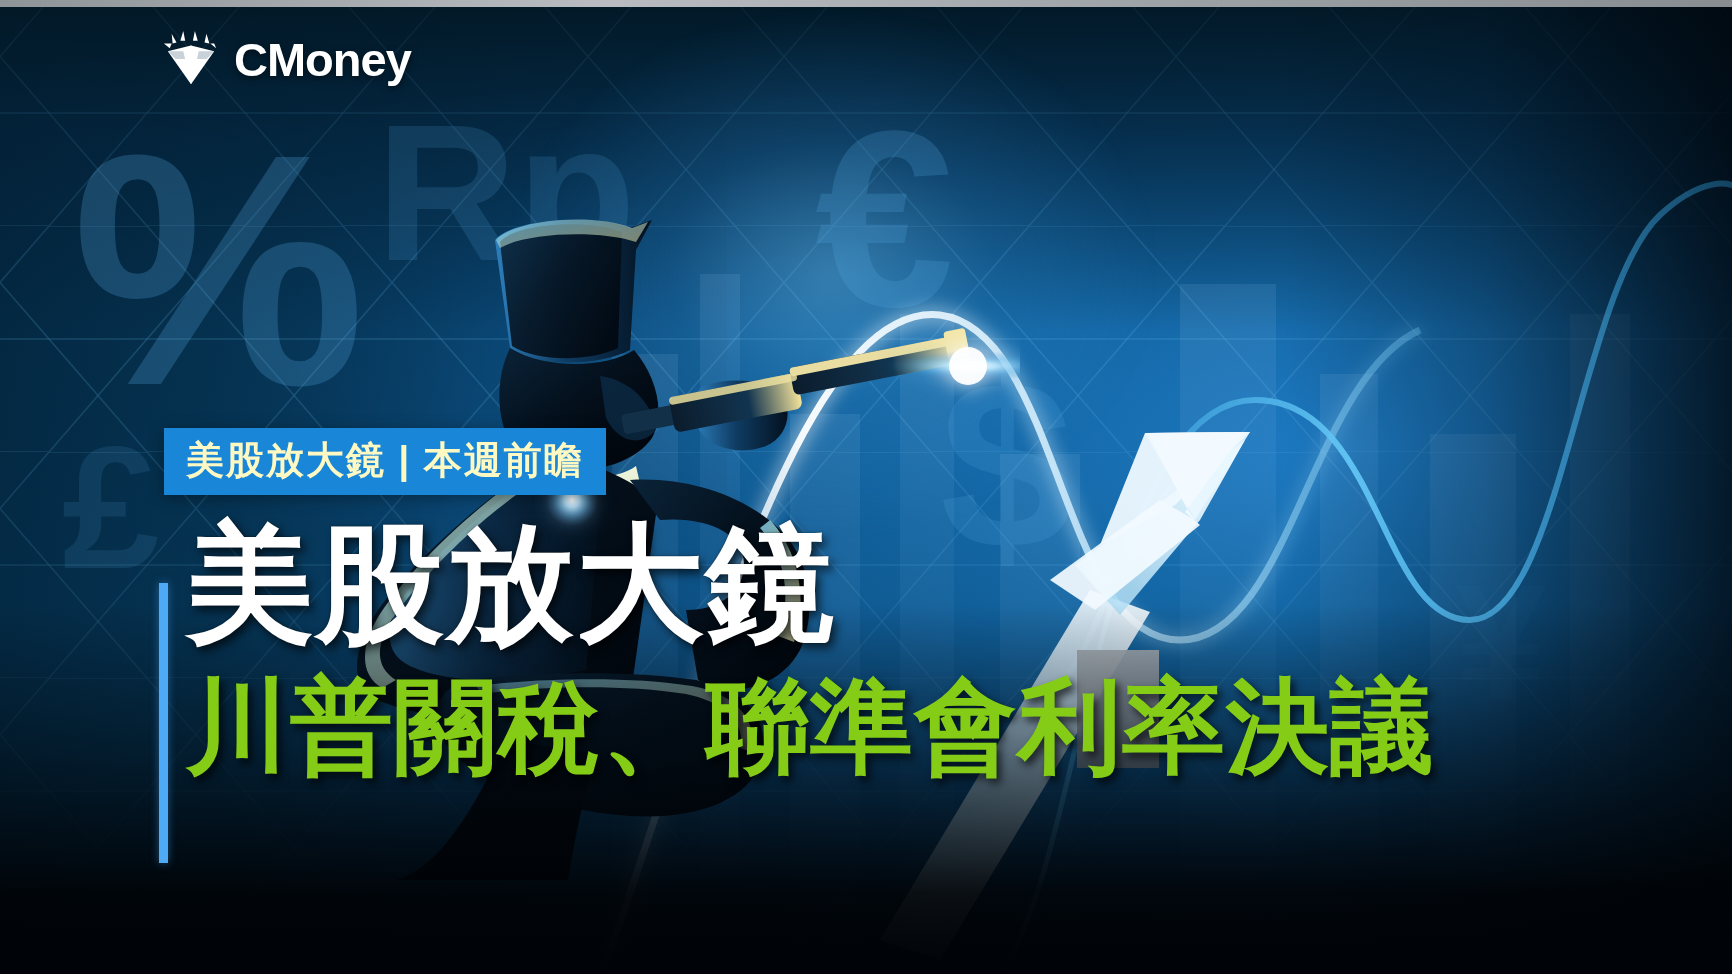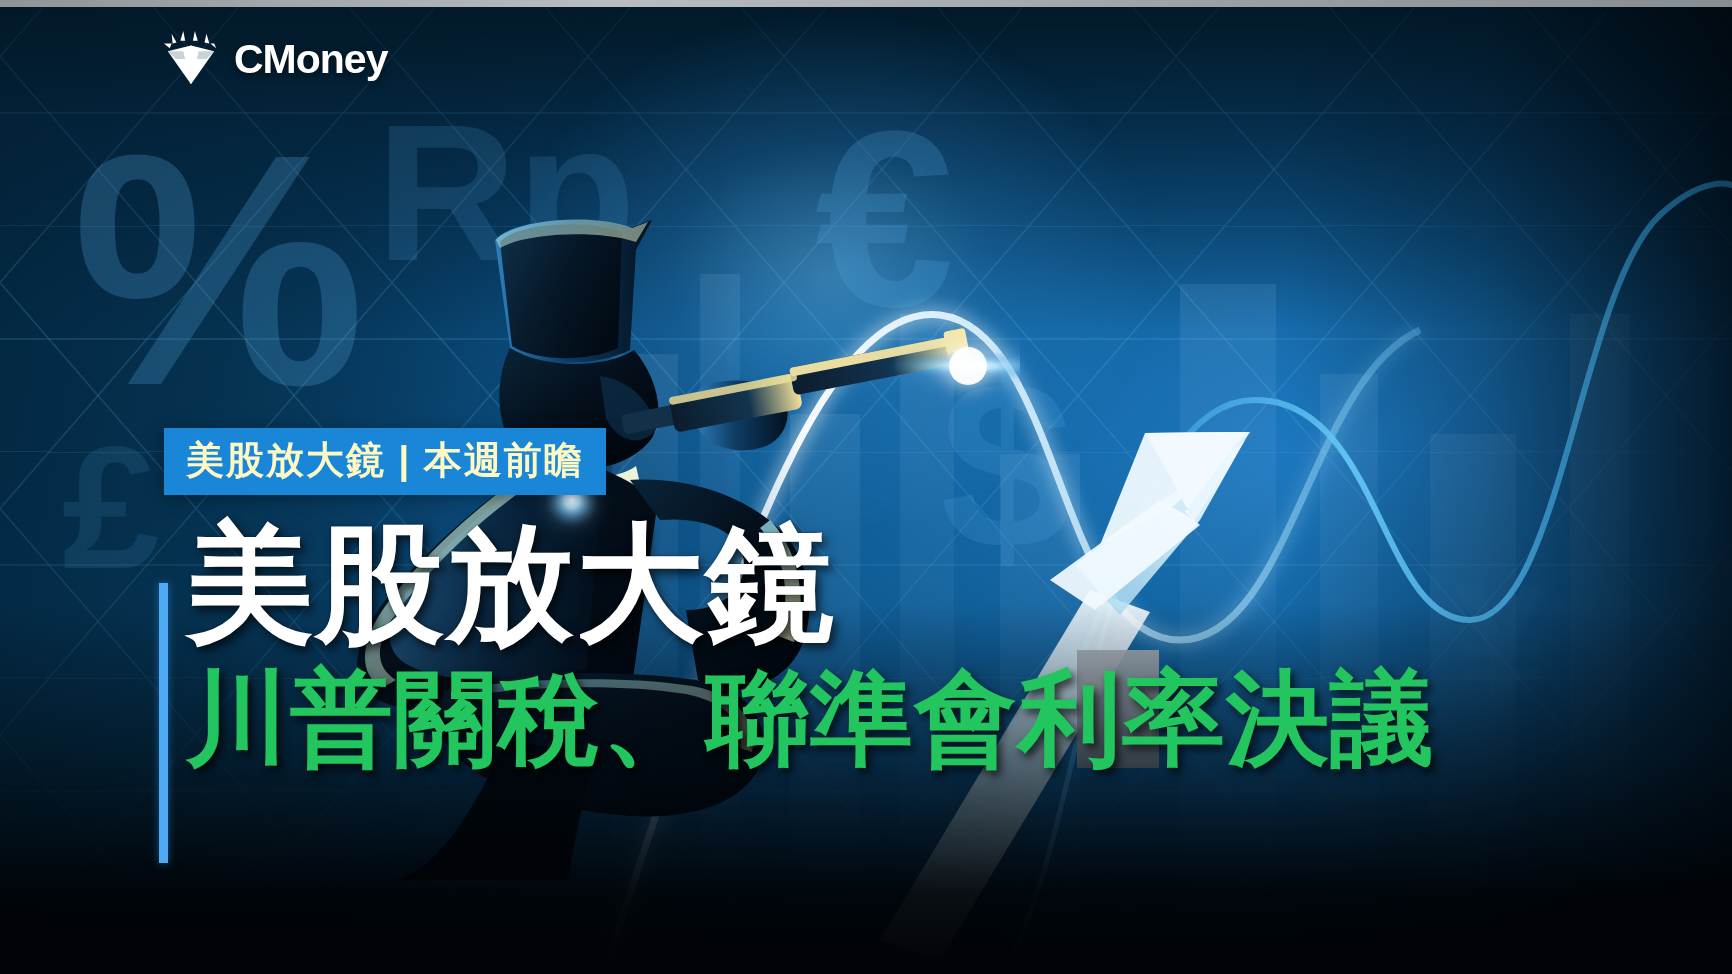--- a/index.html
+++ b/index.html
@@ -89,21 +89,21 @@
     opacity:.92;
   }
 
   
   .logo{
     position:absolute;left:160px;top:30px;
     display:flex;align-items:center;gap:12px;z-index:40;
   }
   .logo .mark{width:62px;height:58px;display:block;}
   .logo .word{
-    color:#ffffff;font-size:41px;font-weight:700;letter-spacing:-1px;
+    color:#ffffff;font-size:47px;font-weight:700;letter-spacing:-1px;
     text-shadow:0 2px 7px rgba(0,0,0,.55);
     font-family:"Liberation Sans","DejaVu Sans",sans-serif;
   }
 
   
   .textblock{position:absolute;left:0;top:0;width:100%;height:100%;z-index:45;}
 
   .accent-bar{
     position:absolute;left:159px;top:583px;width:9px;height:280px;
     background:#4faaf5;
@@ -134,28 +134,28 @@
     font-weight:700;
     letter-spacing:2px;
     line-height:1.06;
     white-space:nowrap;
     text-shadow:4px 5px 10px rgba(0,0,0,.65), 0 0 2px rgba(0,0,0,.5);
     font-family:"Liberation Sans","DejaVu Sans",sans-serif;
   }
 
   .subline{
     position:absolute;left:186px;top:672px;
-    color:#22c55e;
+    color:#84cc16;
     font-size:103px;
     font-weight:700;
     letter-spacing:1px;
     line-height:1.06;
     white-space:nowrap;
     text-shadow:4px 5px 9px rgba(0,0,0,.70);
-    font-family:Liberation Mono, monospace;
+    font-family:Liberation Sans, sans-serif;
   }
 </style>
 </head>
 <body>
 
 <div id="stage">
 
   <div class="top-strip"></div>
 
   <div class="bg-base"></div>

